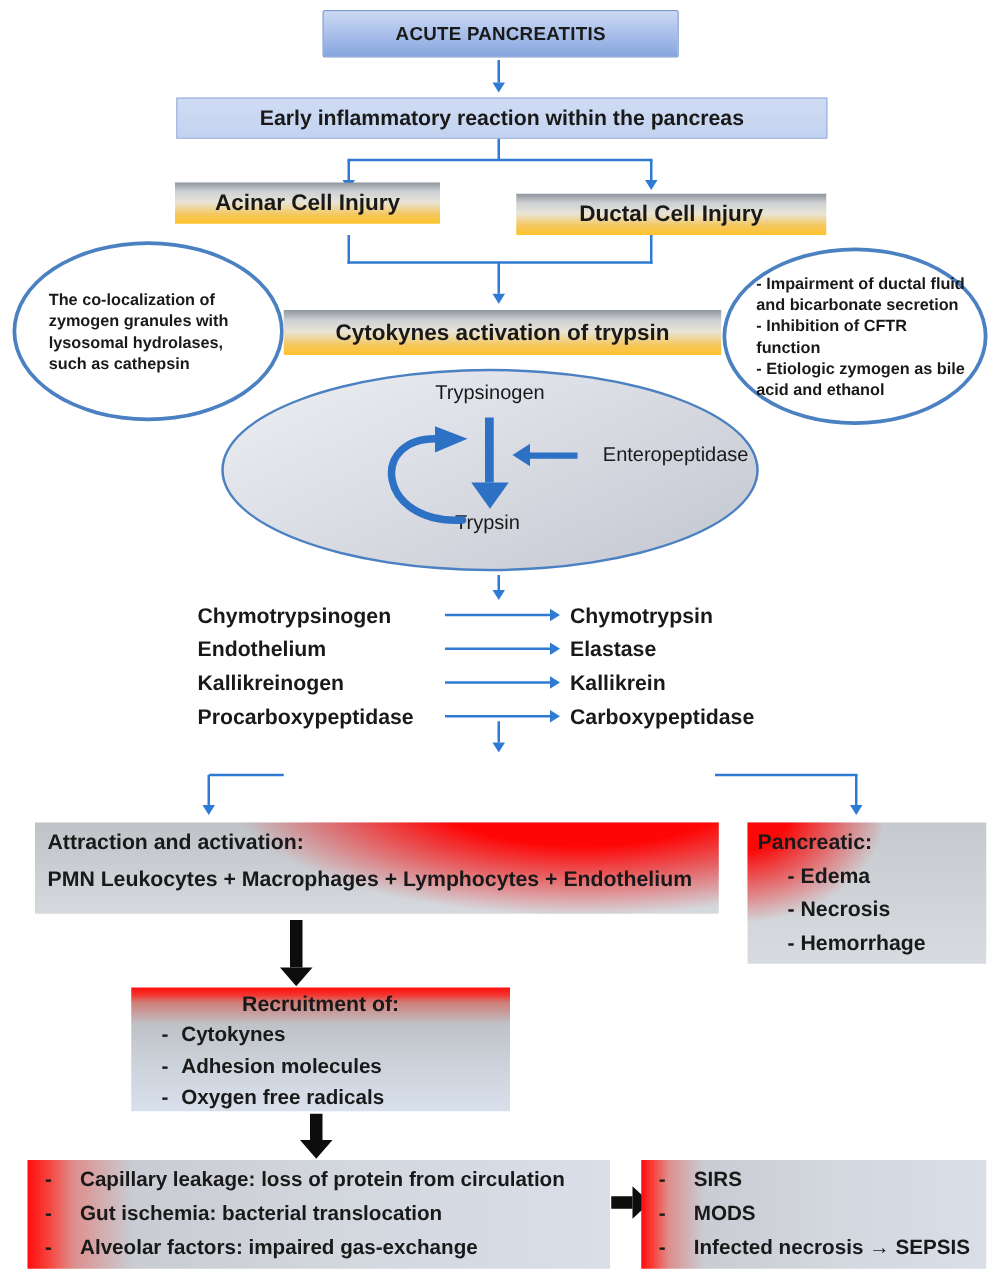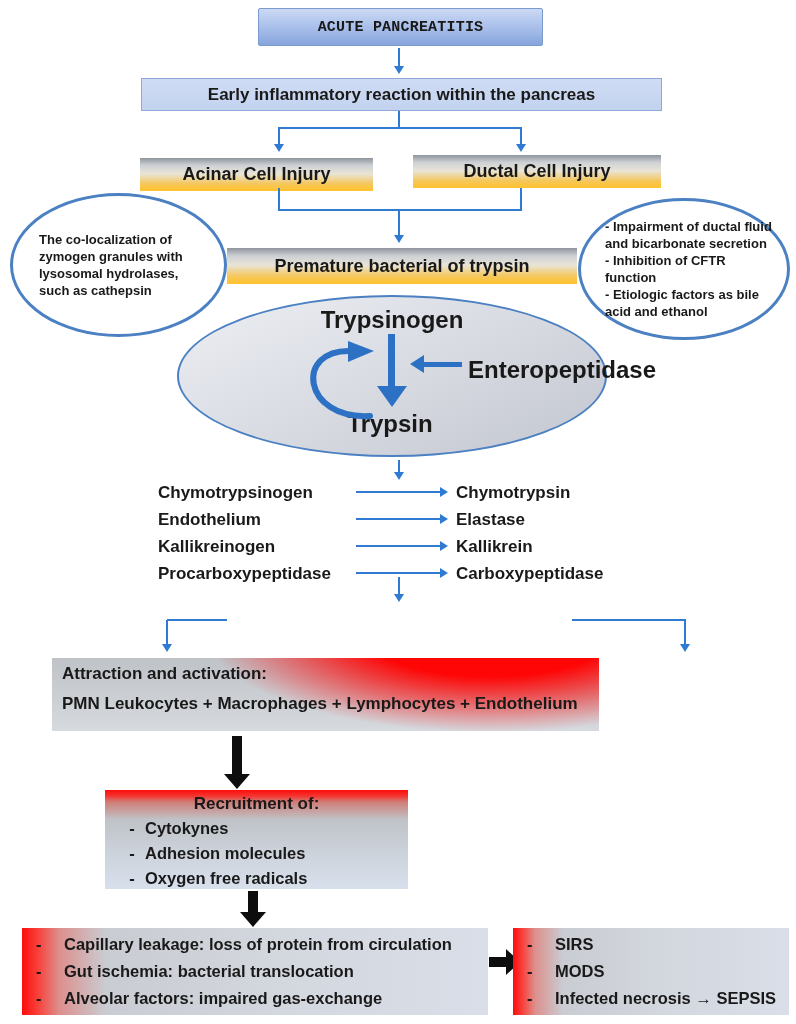--- a/index.html
+++ b/index.html
@@ -4,21 +4,21 @@
 <style>
   html,body{margin:0;padding:0;background:#ffffff;}
   #canvas{
     position:relative;width:796px;height:1024px;margin:0 auto;background:#ffffff;
     font-family:"Liberation Sans", sans-serif;color:#191919;overflow:hidden;
   }
   .box{position:absolute;box-sizing:border-box;display:flex;align-items:center;justify-content:center;text-align:center;font-weight:600;}
   .blue-strong{background:linear-gradient(180deg,#cbd9f4 0%,#a6bde9 55%,#86a4dd 100%);border:1px solid #7b9ace;border-radius:2px;font-weight:700;font-size:15px;letter-spacing:.2px;}
   .blue-light{background:linear-gradient(180deg,#d0dcf4 0%,#c2d2ef 100%);border:1px solid #8ea8da;font-size:17px;}
   .gray-orange{background:linear-gradient(180deg,#8f959d 0%,#cdd0d4 22%,#e9e4d6 48%,#f5c75c 78%,#ffc32c 100%);font-size:18px;}
-  .red-tr{background:radial-gradient(ellipse 72% 190% at 80% -35%,#ff0606 32%,rgba(255,6,6,0) 72%),linear-gradient(180deg,#bfc2c7 0%,#d6d9de 100%);margin-left:24px;}
+  .red-tr{background:radial-gradient(ellipse 72% 190% at 80% -35%,#ff0606 32%,rgba(255,6,6,0) 72%),linear-gradient(180deg,#bfc2c7 0%,#d6d9de 100%);}
   .red-tl{background:radial-gradient(ellipse 95% 120% at -5% -8%,#fb0808 24%,rgba(251,8,8,0) 66%),linear-gradient(180deg,#c6c9cd 0%,#d8dbdf 100%);}
   .red-top{background:linear-gradient(180deg,#fe0d0d 0%,#f4342e 6%,#d07d78 12%,#bfc3c8 30%,#ccd2da 62%,#d8e0ec 100%);}
   .red-left{background:linear-gradient(90deg,#fe0d0d 0%,#f8423b 3.5%,#dd8f8d 8%,#c9ccd2 18%,#d3d7de 55%,#d9dee8 100%);}
   .ellipse{position:absolute;box-sizing:border-box;border-radius:50%;border:3px solid #4b80c2;background:#ffffff;display:flex;align-items:center;justify-content:center;font-weight:600;}
   .main-ellipse{position:absolute;box-sizing:border-box;border-radius:50%;border:2px solid #4b80c2;background:linear-gradient(155deg,#edeff4 0%,#d6d9e0 55%,#c2c6cf 100%);}
   .note{font-size:13px;line-height:1.32;}
   
   .vl{position:absolute;width:2px;background:#2f7bd3;}
   .hl{position:absolute;height:2px;background:#2f7bd3;}
   .va{position:absolute;width:2px;background:#2f7bd3;}
@@ -30,64 +30,64 @@
   .barrow-d .shaft{position:absolute;left:8px;top:0;width:10px;height:calc(100% - 15px);background:#0d0d0d;}
   .barrow-d::after{content:'';position:absolute;bottom:0;left:0;border-left:13px solid transparent;border-right:13px solid transparent;border-top:15px solid #0d0d0d;}
   .barrow-r{position:absolute;height:26px;}
   .barrow-r .shaft{position:absolute;top:8px;left:0;height:10px;width:calc(100% - 14px);background:#0d0d0d;}
   .barrow-r::after{content:'';position:absolute;right:0;top:0;border-top:13px solid transparent;border-bottom:13px solid transparent;border-left:14px solid #0d0d0d;}
   
   .big-shaft{position:absolute;left:388px;top:334px;width:7px;height:52px;background:#2d71c4;}
   .big-head{position:absolute;left:377px;top:386px;width:0;height:0;border-left:15px solid transparent;border-right:15px solid transparent;border-top:21px solid #2d71c4;}
   .ent-head{position:absolute;left:410px;top:355px;width:0;height:0;border-top:9px solid transparent;border-bottom:9px solid transparent;border-right:14px solid #2d71c4;}
   .ent-shaft{position:absolute;left:424px;top:362px;width:38px;height:5px;background:#2d71c4;}
-  .ell-label{position:absolute;font-size:24px;font-weight:700;text-align:center;}
+  .ell-label{position:absolute;font-size:16px;font-weight:400;text-align:center;}
   
   .cv{position:absolute;font-size:17px;font-weight:600;line-height:20px;white-space:nowrap;}
   
   .li{display:flex;align-items:baseline;}
   .li .dash{flex:0 0 auto;font-weight:600;}
   .flow-text{font-size:16.5px;font-weight:600;}
 </style>
 </head>
 <body>
 
 <div id="canvas">
 
-  <div class="box blue-strong" style="left:258px;top:8px;width:285px;height:38px;font-family:Liberation Mono, monospace;">ACUTE PANCREATITIS</div>
+  <div class="box blue-strong" style="left:258px;top:8px;width:285px;height:38px;">ACUTE PANCREATITIS</div>
 
   <div class="va" style="left:398px;top:48px;height:18px;"></div>
 
   <div class="box blue-light" style="left:141px;top:78px;width:521px;height:33px;text-align:center;">Early inflammatory reaction within the pancreas</div>
 
   <div class="vl" style="left:398px;top:111px;height:17px;"></div>
   <div class="hl" style="left:278px;top:127px;width:244px;"></div>
   <div class="va" style="left:278px;top:128px;height:16px;"></div>
   <div class="va" style="left:520px;top:128px;height:16px;"></div>
 
-  <div class="box gray-orange" style="left:140px;top:158px;width:233px;height:33px;">Acinar Cell Injury</div>
+  <div class="box gray-orange" style="left:140px;top:146px;width:212px;height:33px;">Acinar Cell Injury</div>
   <div class="box gray-orange" style="left:413px;top:155px;width:248px;height:33px;">Ductal Cell Injury</div>
 
   <div class="vl" style="left:278px;top:188px;height:23px;"></div>
   <div class="vl" style="left:520px;top:188px;height:23px;"></div>
   <div class="hl" style="left:278px;top:209px;width:244px;"></div>
   <div class="va" style="left:398px;top:210px;height:25px;"></div>
 
   <div class="ellipse note" style="left:10px;top:193px;width:217px;height:144px;padding:0 26px;">
     <span>The co-localization of zymogen granules with lysosomal hydrolases, such as cathepsin</span>
   </div>
   <div class="ellipse note" style="left:578px;top:198px;width:212px;height:142px;padding:0 12px 0 24px;justify-content:flex-start;text-align:left;">
     <div>
       <div>- Impairment of ductal fluid and bicarbonate secretion</div>
       <div>- Inhibition of CFTR function</div>
-      <div>- Etiologic factors as bile acid and ethanol</div>
+      <div>- Etiologic zymogen as bile acid and ethanol</div>
     </div>
   </div>
 
-  <div class="box gray-orange" style="left:227px;top:248px;width:350px;height:36px;">Premature bacterial of trypsin</div>
+  <div class="box gray-orange" style="left:227px;top:248px;width:350px;height:36px;">Cytokynes activation of trypsin</div>
 
   <div class="main-ellipse" style="left:177px;top:295px;width:430px;height:162px;"></div>
   <div class="ell-label" style="left:292px;top:306px;width:200px;">Trypsinogen</div>
   <div class="big-shaft"></div>
   <div class="big-head"></div>
   <div class="ent-shaft"></div>
   <div class="ent-head"></div>
   <div class="ell-label" style="left:468px;top:356px;width:145px;text-align:center;">Enteropeptidase</div>
   <div class="ell-label" style="left:290px;top:410px;width:200px;">Trypsin</div>
   <svg style="position:absolute;left:294px;top:338px;" width="112" height="84" viewBox="0 0 112 84">
@@ -119,20 +119,26 @@
   <div class="hl" style="left:167px;top:619px;width:60px;"></div>
   <div class="va" style="left:166px;top:620px;height:24px;"></div>
   <div class="hl" style="left:572px;top:619px;width:114px;"></div>
   <div class="va" style="left:684px;top:620px;height:24px;"></div>
 
   <div class="box red-tr" style="left:28px;top:658px;width:547px;height:73px;display:block;text-align:left;padding:6px 10px;">
     <div class="flow-text" style="font-size:17px;">Attraction and activation:</div>
     <div class="flow-text" style="font-size:17px;margin-top:10px;">PMN Leukocytes + Macrophages + Lymphocytes + Endothelium</div>
   </div>
 
+  <div class="box red-tl" style="left:598px;top:658px;width:191px;height:113px;display:block;text-align:left;padding:6px 8px;">
+    <div class="flow-text" style="font-size:17px;">Pancreatic:</div>
+    <div class="flow-text" style="font-size:17px;margin:3px 0 0 24px;line-height:27px;">- Edema</div>
+    <div class="flow-text" style="font-size:17px;margin-left:24px;line-height:27px;">- Necrosis</div>
+    <div class="flow-text" style="font-size:17px;margin-left:24px;line-height:27px;">- Hemorrhage</div>
+  </div>
 
   <div class="barrow-d" style="left:224px;top:736px;height:53px;">
       <div class="shaft"></div>
     </div>
 
   <div class="box red-top" style="left:105px;top:790px;width:303px;height:99px;display:block;padding:4px 0 0 0;">
     <div class="flow-text" style="font-size:17px;text-align:center;">Recruitment of:</div>
     <div class="li flow-text" style="margin:2px 0 0 14px;line-height:25px;">
       <span class="dash" style="width:26px;">-</span>
       <span>Cytokynes</span>

